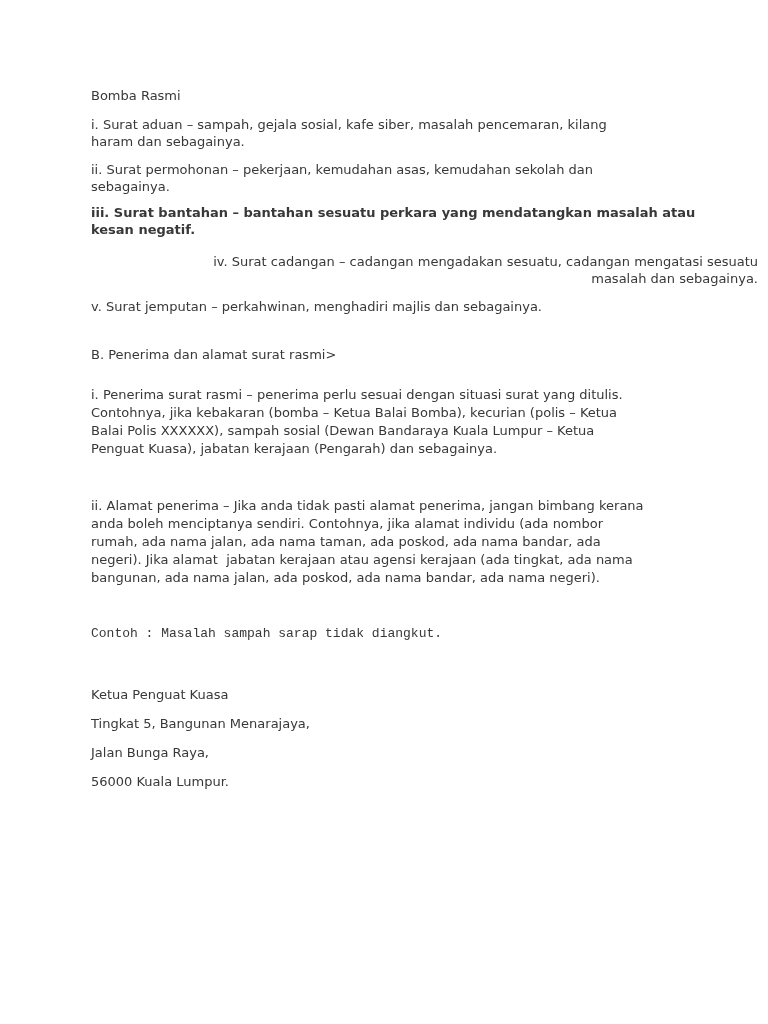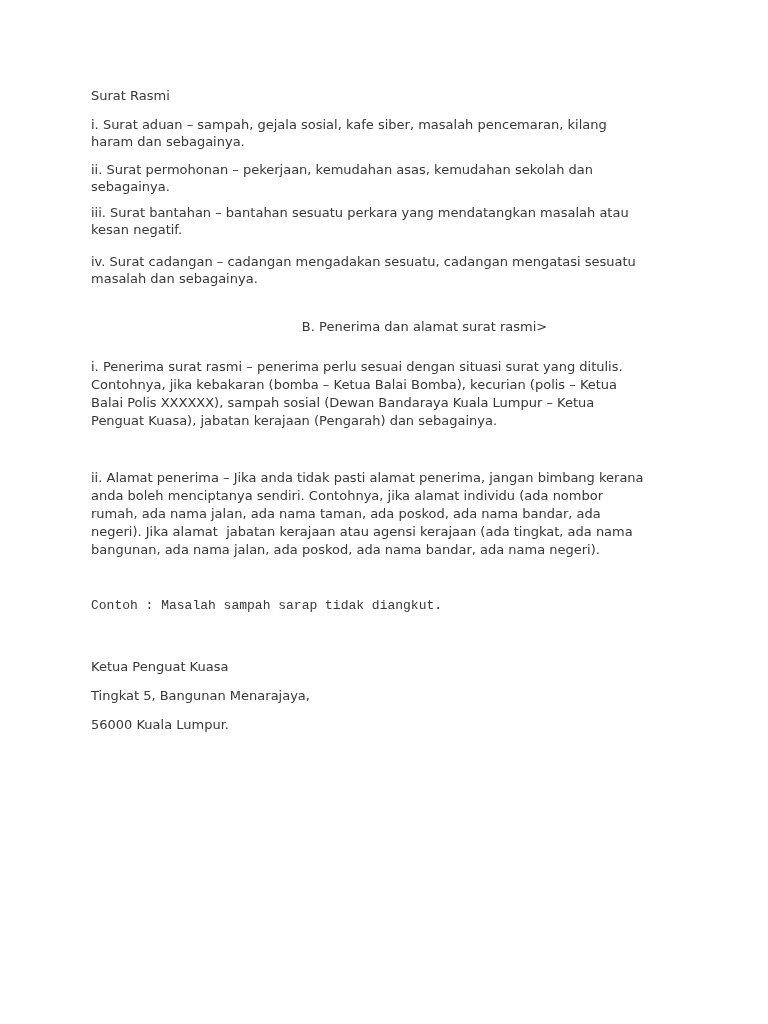--- a/index.html
+++ b/index.html
@@ -17,51 +17,53 @@
     font-family: "DejaVu Sans", "Liberation Sans", sans-serif;
     font-size: 13px;
     line-height: 17px;
     color: #383838;
   }
   .page p {
     margin: 0;
     white-space: pre; 
   }
   .gap40 { margin-top: 40px !important; }
-  .gap31 { margin-top: 31px !important; text-align: center; }
+  .gap31 { margin-top: 31px !important; }
   .gap23 { margin-top: 23px !important; }
   .gap39 { margin-top: 39px !important; }
   .gap38 { margin-top: 38px !important; font-family: Liberation Mono, monospace; }
   .gap44 { margin-top: 44px !important; }
-  .gap15 { margin-top: 15px !important; }
+  .gap15 { margin-top: 15px !important; text-align: right; }
   .gap12 { margin-top: 12px !important; }
   .gap11 { margin-top: 11px !important; }
-  .gap9  { margin-top: 9px  !important; }
+  .gap9  { margin-top: 9px  !important; font-weight: bold; }
   .bigpara { line-height: 18px; }
 </style>
 </head>
 <body>
 
 <div class="page">
-  <p>Surat Rasmi</p>
+  <p>Bomba Rasmi</p>
   <p class="gap12">i. Surat aduan – sampah, gejala sosial, kafe siber, masalah pencemaran, kilang
 haram dan sebagainya.</p>
   <p class="gap11">ii. Surat permohonan – pekerjaan, kemudahan asas, kemudahan sekolah dan
 sebagainya.</p>
   <p class="gap9">iii. Surat bantahan – bantahan sesuatu perkara yang mendatangkan masalah atau
 kesan negatif.</p>
   <p class="gap15">iv. Surat cadangan – cadangan mengadakan sesuatu, cadangan mengatasi sesuatu
 masalah dan sebagainya.</p>
+  <p class="gap11">v. Surat jemputan – perkahwinan, menghadiri majlis dan sebagainya.</p>
   <p class="gap31">B. Penerima dan alamat surat rasmi&gt;</p>
   <p class="gap23 bigpara">i. Penerima surat rasmi – penerima perlu sesuai dengan situasi surat yang ditulis.
 Contohnya, jika kebakaran (bomba – Ketua Balai Bomba), kecurian (polis – Ketua
 Balai Polis XXXXXX), sampah sosial (Dewan Bandaraya Kuala Lumpur – Ketua
 Penguat Kuasa), jabatan kerajaan (Pengarah) dan sebagainya.</p>
   <p class="gap39 bigpara">ii. Alamat penerima – Jika anda tidak pasti alamat penerima, jangan bimbang kerana
 anda boleh menciptanya sendiri. Contohnya, jika alamat individu (ada nombor
 rumah, ada nama jalan, ada nama taman, ada poskod, ada nama bandar, ada
 negeri). Jika alamat  jabatan kerajaan atau agensi kerajaan (ada tingkat, ada nama
 bangunan, ada nama jalan, ada poskod, ada nama bandar, ada nama negeri).</p>
   <p class="gap38">Contoh : Masalah sampah sarap tidak diangkut.</p>
   <p class="gap44">Ketua Penguat Kuasa</p>
   <p class="gap12">Tingkat 5, Bangunan Menarajaya,</p>
+  <p class="gap12">Jalan Bunga Raya,</p>
   <p class="gap12">56000 Kuala Lumpur.</p>
 </div>
 
 </body></html>

